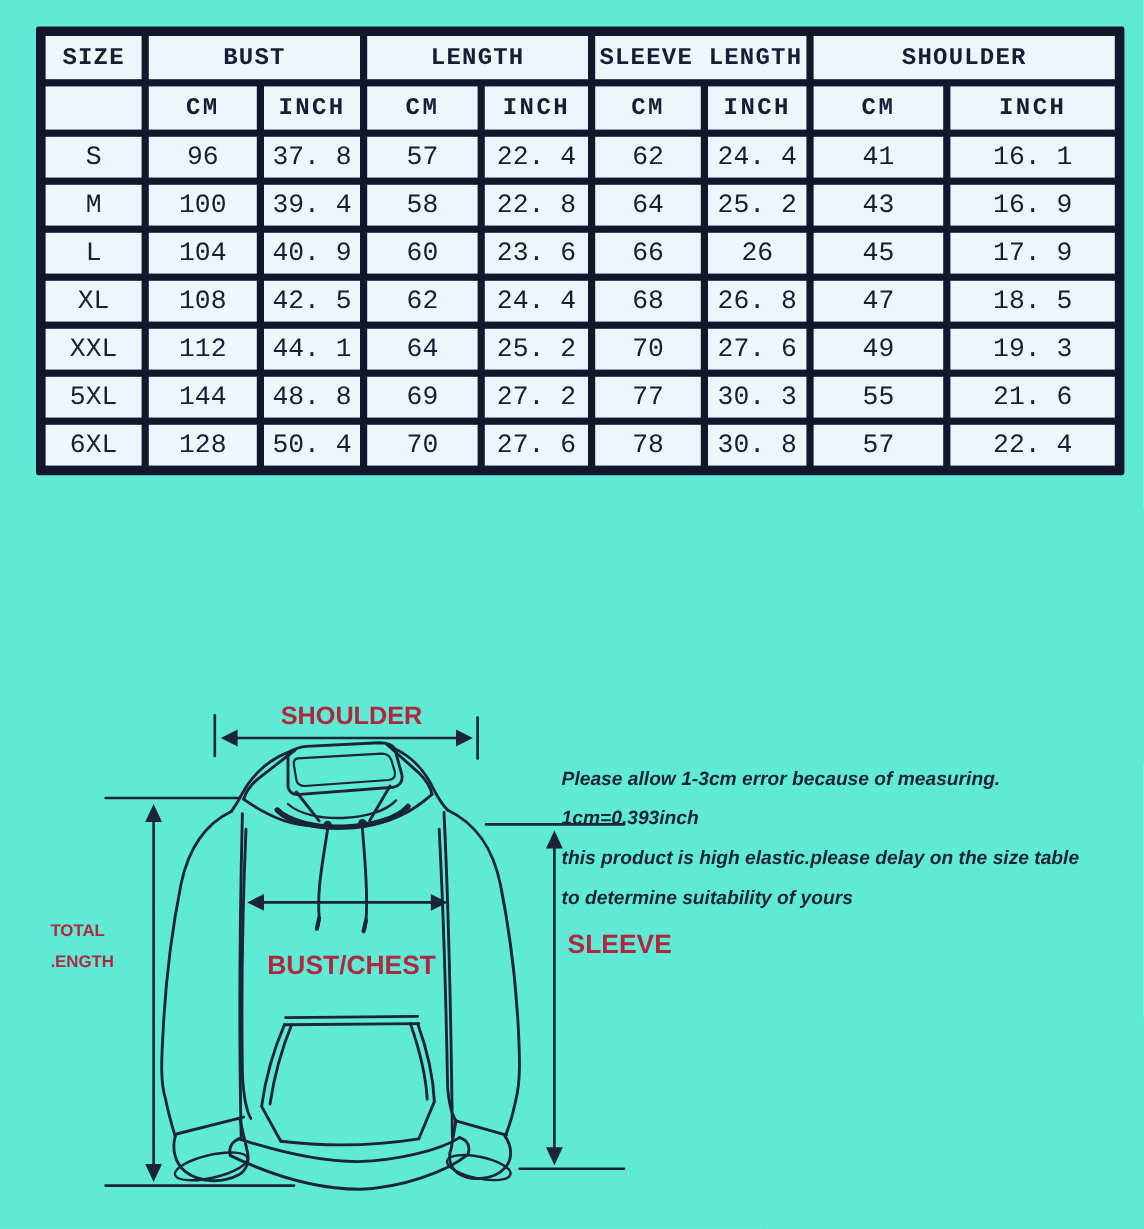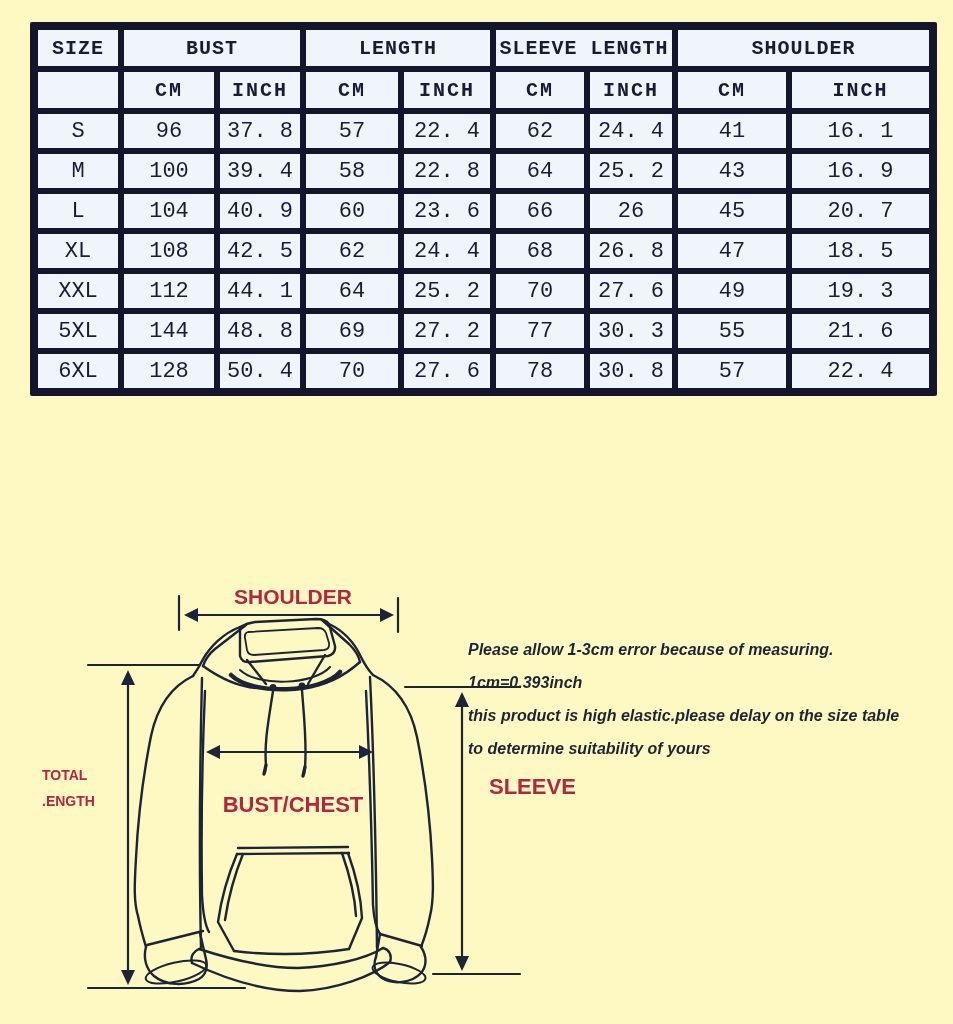--- a/index.html
+++ b/index.html
@@ -1,38 +1,38 @@
 <!DOCTYPE html>
 <html><head>
 <meta charset="utf-8">
 <style>
   html,body{margin:0;padding:0;}
   body{width:953px;height:1024px;background:#e8eef9;font-family:"Liberation Sans","DejaVu Sans",sans-serif;}
-  .page{position:relative;width:953px;height:1024px;background:#fef9c3;overflow:hidden;}
+  .page{position:relative;width:953px;height:1024px;background:#5eead4;overflow:hidden;}
 
   
   .table-frame{position:absolute;left:30px;top:22px;background:#14162e;padding:2px;border-radius:2px;}
   table.size-table{border-collapse:separate;border-spacing:6px;table-layout:fixed;width:903px;background:#14162e;}
   .size-table th,.size-table td{
     background:#f0f4fb;color:#1a1c36;text-align:center;vertical-align:middle;
     font-family:"Liberation Mono","DejaVu Sans Mono",monospace;white-space:nowrap;
     padding:0;overflow:hidden;
   }
   .size-table th{height:36px;font-size:20px;font-weight:700;letter-spacing:1px;}
   .size-table th.unit{font-size:20px;letter-spacing:2px;}
   .size-table td{height:34px;font-size:22px;font-weight:500;}
 
   
   .diagram-svg{position:absolute;left:0;top:560px;}
   .red-label{position:absolute;color:#b22740;font-weight:700;line-height:1.2;
     font-family:"Liberation Sans","DejaVu Sans",sans-serif;letter-spacing:0px;}
   .lbl-shoulder{left:234px;top:584px;width:112px;text-align:center;font-size:21px;}
   .lbl-bust{left:222px;top:792px;width:142px;text-align:center;font-size:22px;}
   .lbl-total{left:42px;top:762px;width:100px;text-align:left;font-size:14px;line-height:26px;}
-  .lbl-sleeve{left:473px;top:774px;width:110px;text-align:left;font-size:22px;margin-left:16px;}
+  .lbl-sleeve{left:473px;top:774px;width:110px;text-align:left;font-size:22px;}
 
   
   .notes{position:absolute;left:468px;top:633px;width:485px;text-align:left;
     font-style:italic;font-weight:700;font-size:16px;line-height:33px;color:#1d2436;}
   .notes .line{white-space:nowrap;}
 </style>
 </head>
 <body>
 
 <div class="page">
@@ -95,21 +95,21 @@
     </tr>
           <tr>
       <td>L</td>
       <td>104</td>
       <td>40. 9</td>
       <td>60</td>
       <td>23. 6</td>
       <td>66</td>
       <td>26</td>
       <td>45</td>
-      <td>20. 7</td>
+      <td>17. 9</td>
     </tr>
           <tr>
       <td>XL</td>
       <td>108</td>
       <td>42. 5</td>
       <td>62</td>
       <td>24. 4</td>
       <td>68</td>
       <td>26. 8</td>
       <td>47</td>

